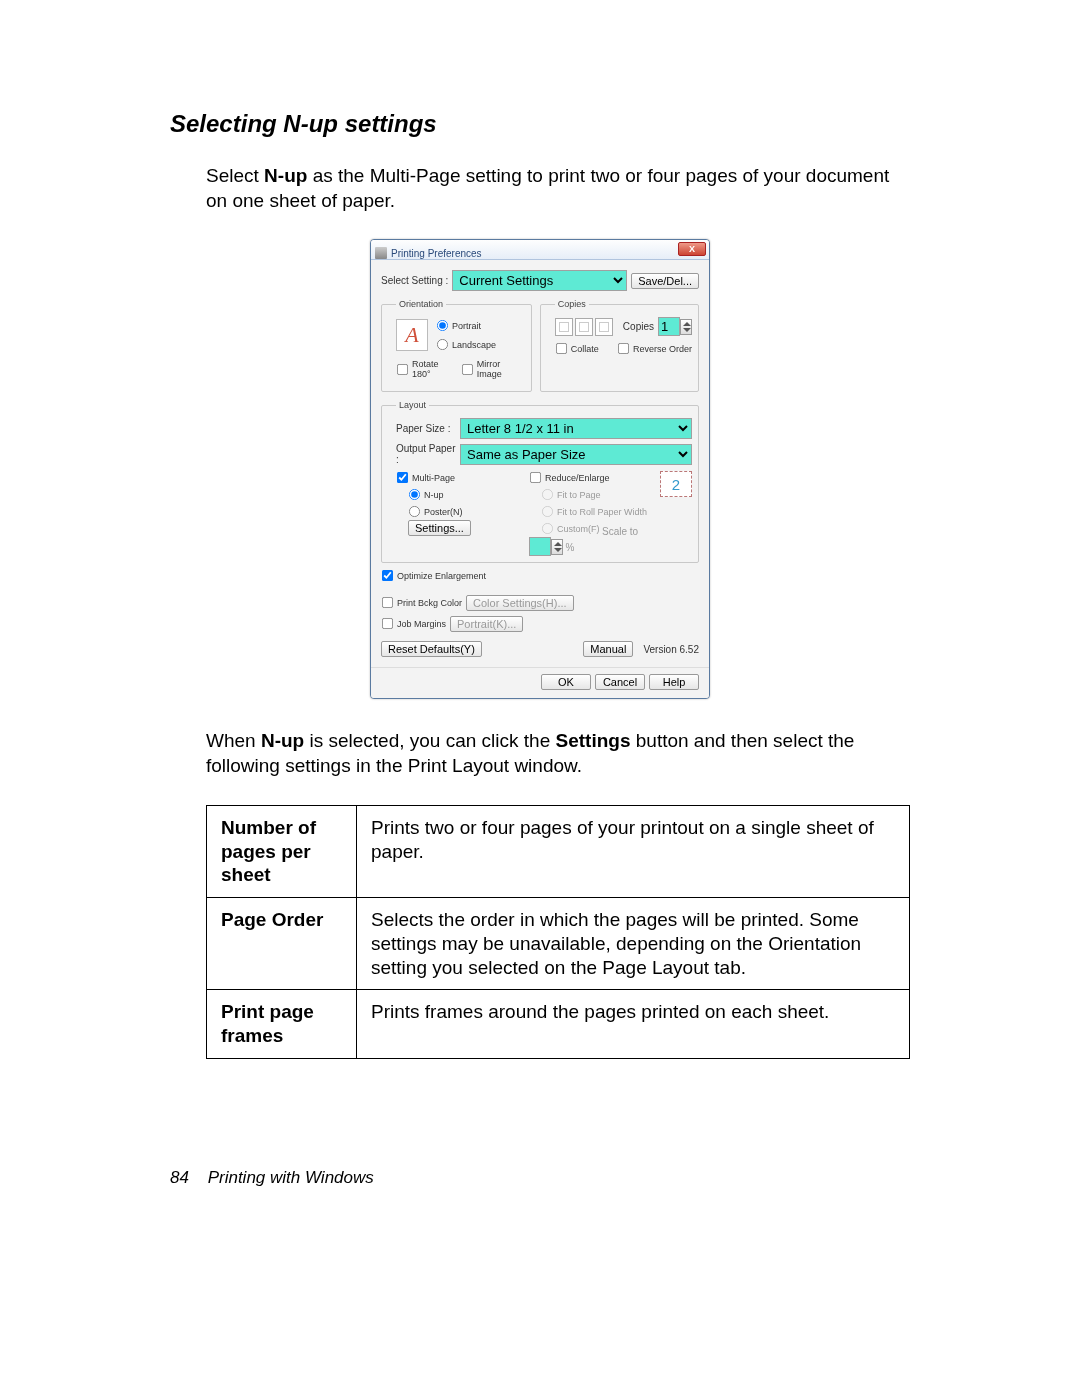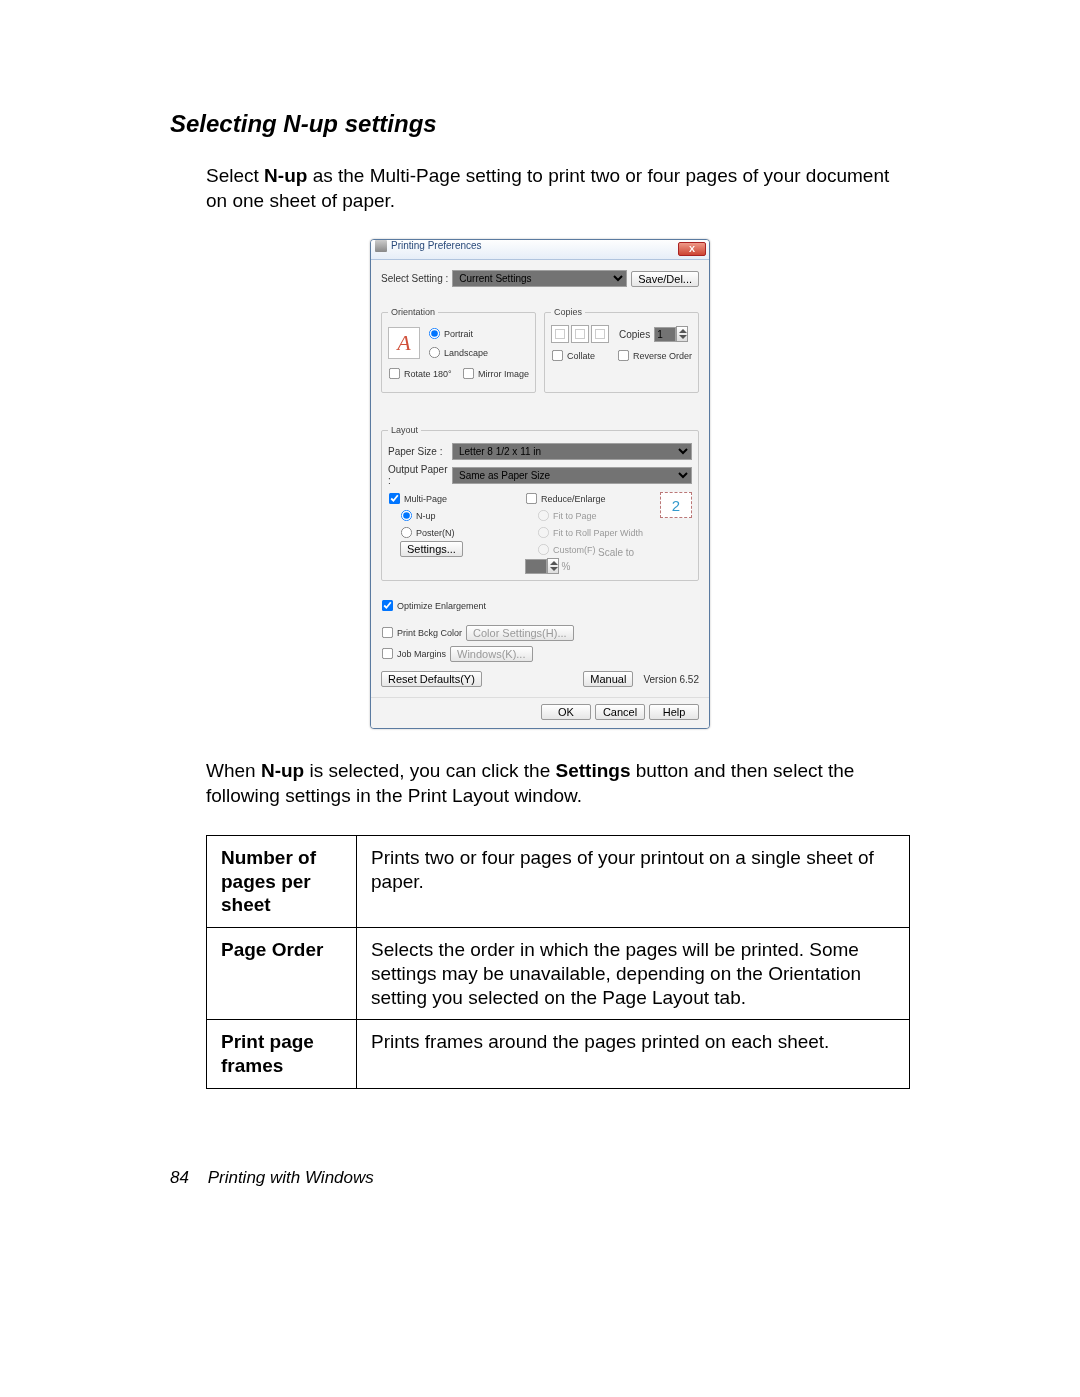--- a/index.html
+++ b/index.html
@@ -43,21 +43,21 @@
     border-radius: 4px;
     overflow: hidden;
     background: #f3f3f3;
     box-shadow: 0 0 2px rgba(0,0,0,.3);
   }
   .titlebar {
     background: linear-gradient(#fefefe,#e6eef8);
     border-bottom: 1px solid #b0c4de;
     height: 20px;
     display: flex;
-    align-items: flex-start;
+    align-items: flex-end;
     padding: 0 4px;
     position: relative;
   }
   .titlebar .printer-glyph {
     width: 12px; height: 12px;
     background: linear-gradient(#ccc,#888);
     margin-right: 4px;
     border-radius: 1px;
   }
   .titlebar .title { color:#2a4a7a; font-size:10px; }
@@ -87,36 +87,36 @@
   .tab.active { background:#fff; border-color:#999; position:relative; top:1px; }
   .tab .tiny-ico { width:10px;height:10px;background:#9ab;border-radius:1px; }
   .dialog-body {
     background:#f3f3f3;
     padding:6px 10px 6px 10px;
   }
   .row { display:flex; align-items:center; gap:4px; margin:4px 0; }
   .lbl { font-size:10px; }
   select.ctl, input.ctl {
     border:1px solid #a0a0a0;
-    background:#737373;
-    font-size:10px;
+    background:#5eead4;
+    font-size:13px;
     padding:1px 2px;
   }
   button.btn {
     border:1px solid #999;
     background: linear-gradient(#fff,#e6e6e6);
     font-size:11px;
     padding:1px 6px;
     border-radius:2px;
   }
   fieldset.grp {
     border:1px solid #c8c8c8;
     border-radius:2px;
-    margin:16px 0;
-    padding:4px 6px 6px 6px;
+    margin:4px 0;
+    padding:4px 6px 6px 14px;
     position:relative;
   }
   fieldset.grp > legend {
     font-size:9px; padding:0 3px; color:#444;
   }
   .two-col { display:flex; gap:8px; }
   .two-col > * { flex:1; }
   .orient-swatch {
     width:32px;height:32px;border:1px solid #bbb;background:#fff;
     display:flex;align-items:center;justify-content:center;
@@ -335,21 +335,21 @@
                   <input type="checkbox" style="">
                   <span>Print Bckg Color</span>
                 </label>
               <button class="btn gray" disabled="">Color Settings(H)...</button>
             </div>
             <div class="row">
               <label class="chk">
                   <input type="checkbox" style="">
                   <span>Job Margins</span>
                 </label>
-              <button class="btn gray" disabled="">Windows(K)...</button>
+              <button class="btn gray" disabled="">Portrait(K)...</button>
             </div>
           </div>
         </div>
 
         <div class="row" style="margin-top:5px">
           <button class="btn">Reset Defaults(Y)</button>
           <span style="flex:1"></span>
           <button class="btn">Manual</button>
           <span class="lbl" style="margin-left:6px">Version 6.52</span>
         </div>

